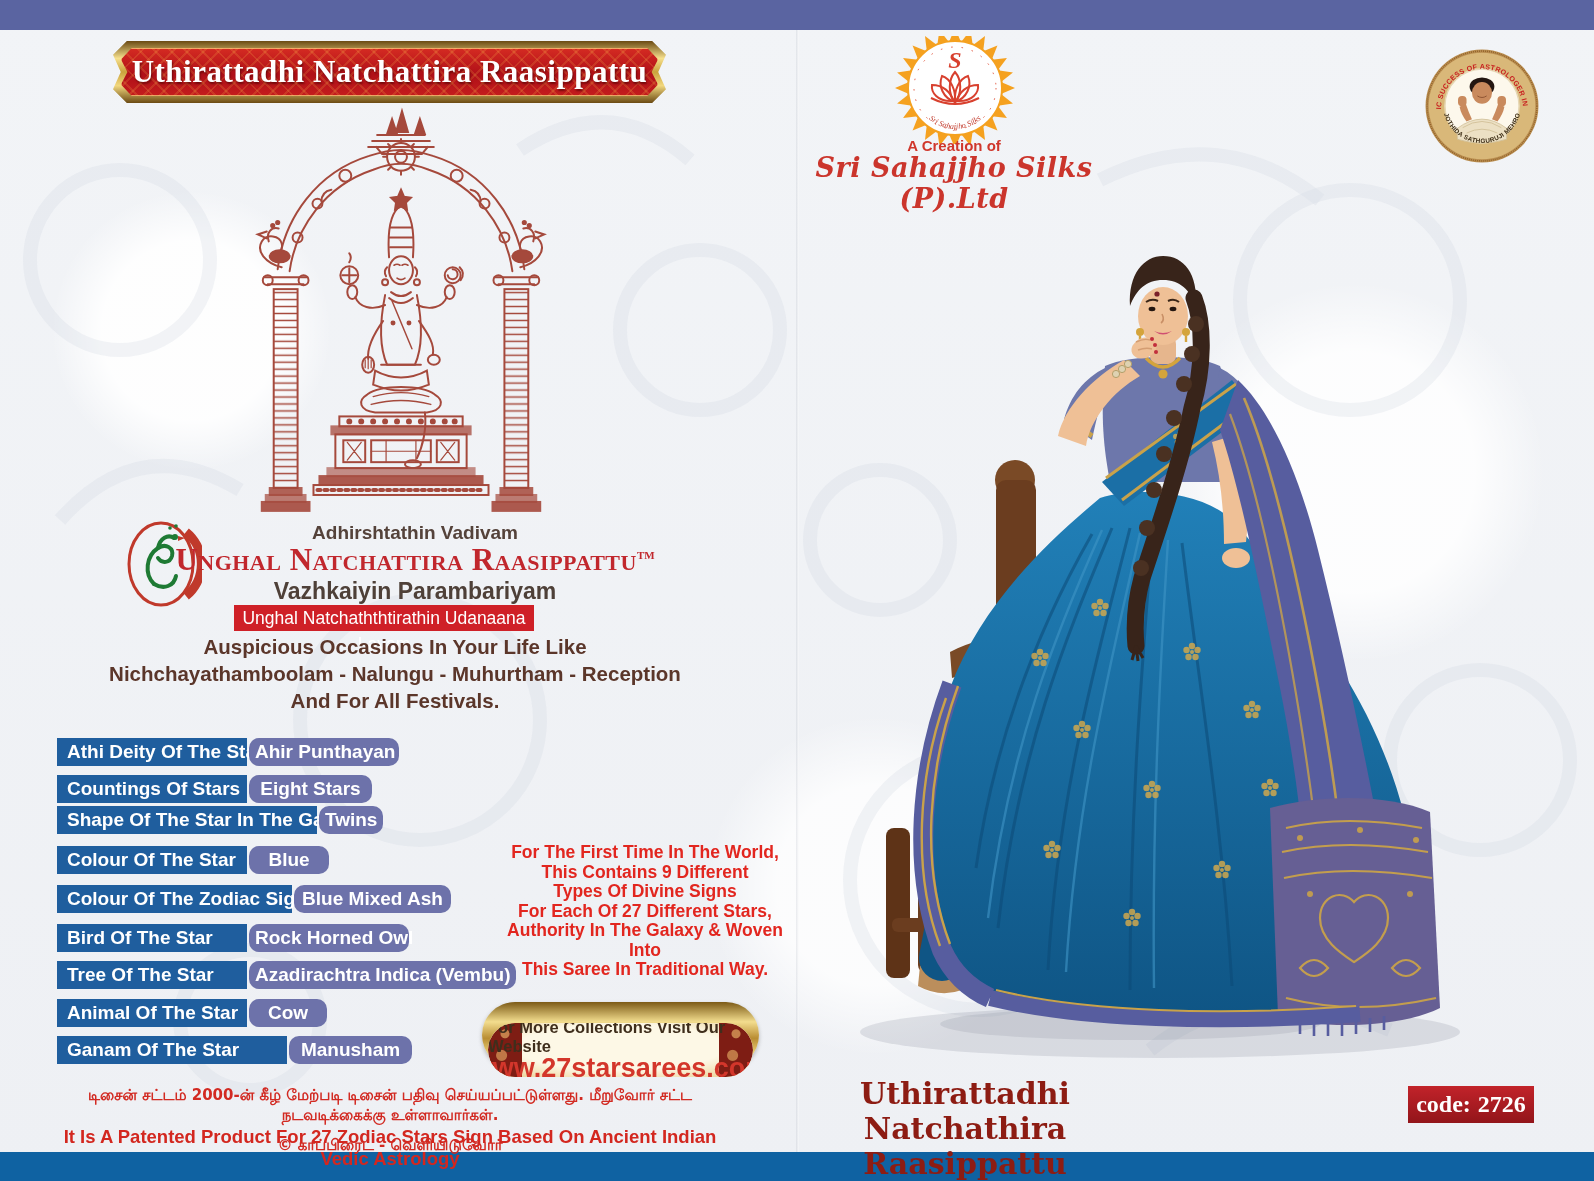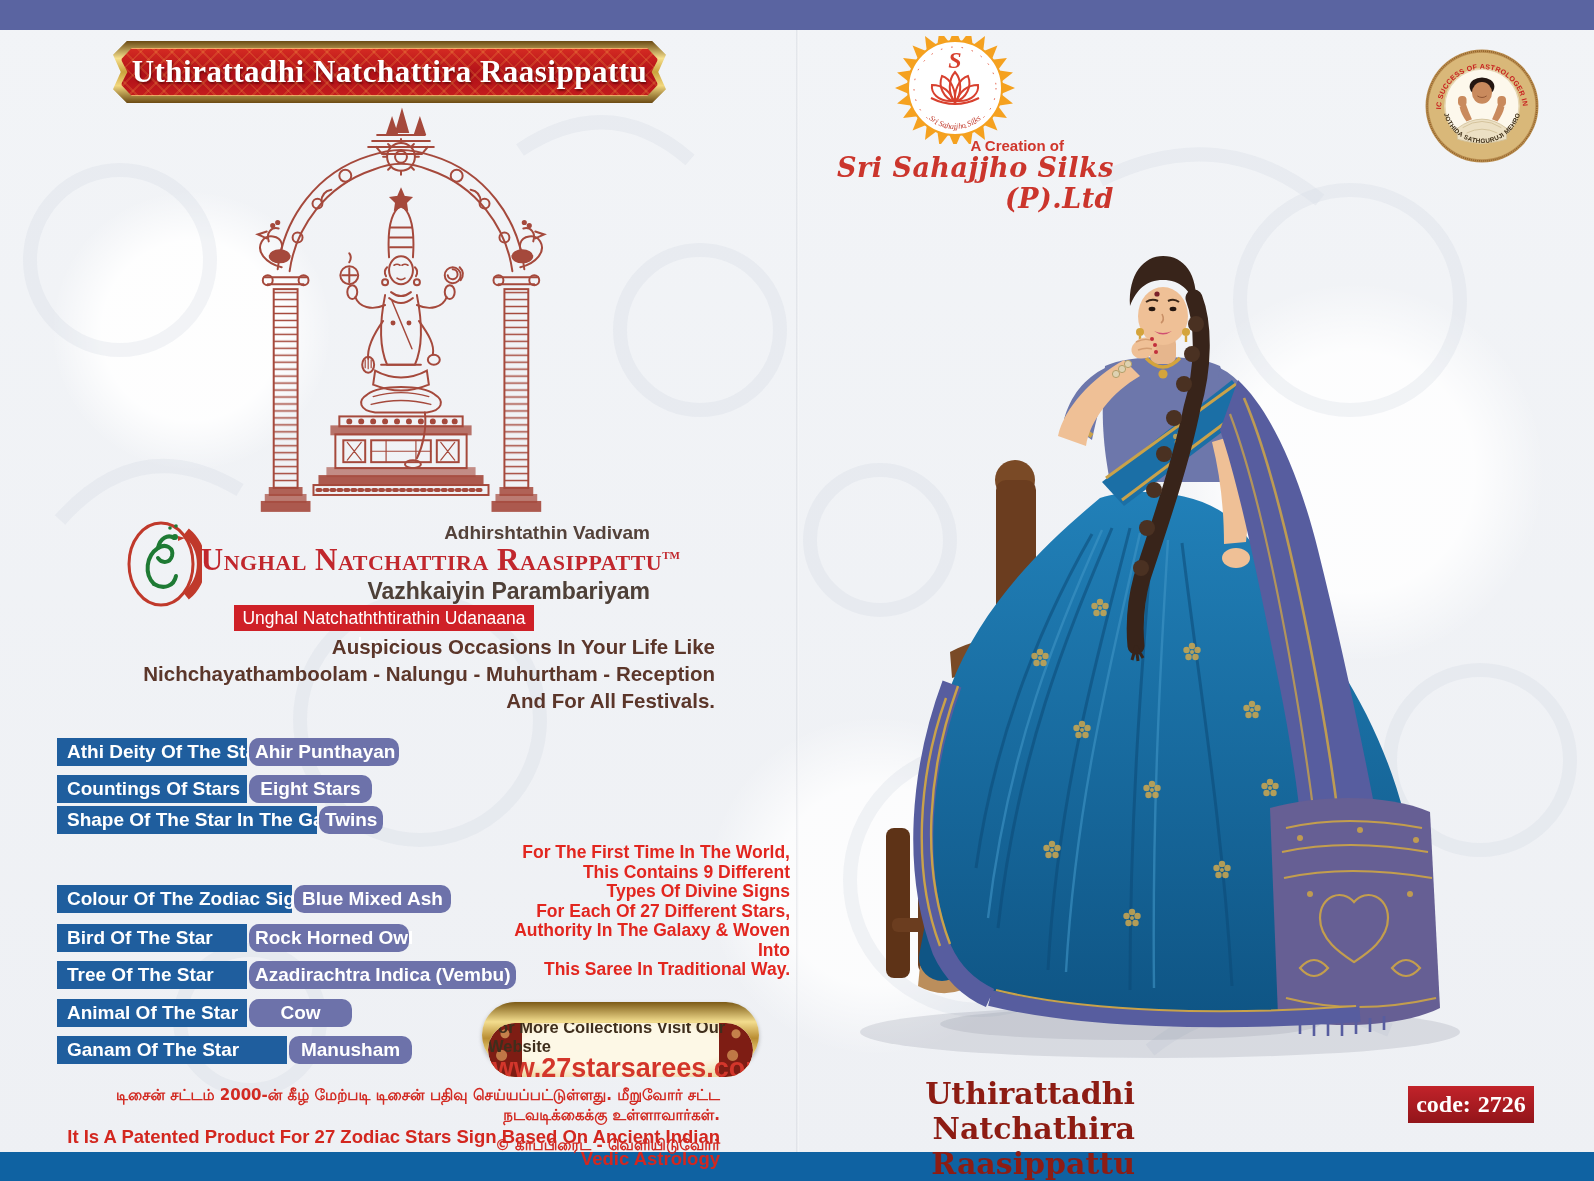--- a/index.html
+++ b/index.html
@@ -35,21 +35,21 @@
       linear-gradient(180deg,#d52b22,#b01018 55%,#c41d1d);
     clip-path:polygon(2% 0,98% 0,100% 24%,98.8% 50%,100% 76%,98% 100%,2% 100%,0 76%,1.2% 50%,0 24%);
     box-shadow:inset 0 0 0 1px rgba(255,220,130,.7);
   }
   .banner-text{
     color:#fff;font-family:"Liberation Serif", serif;font-weight:bold;font-size:31px;
     letter-spacing:.5px;text-shadow:1px 2px 2px rgba(70,0,0,.6);white-space:nowrap;
   }
 
   .abs{position:absolute;}
-  .ctr{text-align:right;}
+  .ctr{text-align:center;}
 
   
   .brand-line1{left:180px;top:522px;width:470px;font-size:19px;font-weight:bold;color:#54423a;}
   .brand-line2{left:150px;top:542px;width:530px;font-family:"Liberation Serif",serif;
     font-variant:small-caps;font-weight:bold;font-size:31px;color:#c1272d;letter-spacing:.5px;}
   .brand-tm{font-size:11px;vertical-align:super;font-variant:normal;letter-spacing:0;}
   .brand-line3{left:180px;top:578px;width:470px;font-size:23px;font-weight:bold;color:#4e4038;}
   .red-band{left:234px;top:605px;width:300px;height:26px;background:#cf2027;color:#fff;
     font-size:17.5px;line-height:26px;text-align:center;font-family:"Liberation Sans",sans-serif;}
   .desc{left:75px;top:633px;width:640px;font-size:20.5px;line-height:27px;font-weight:bold;color:#5b362a;}
@@ -276,31 +276,34 @@
 
   <div class="attr-row" style="top:738px;">
     <span class="attr-label" style="width:190px;">Athi Deity Of The Star</span><span class="attr-value" style="width:150px;">Ahir Punthayan</span>
   </div>
   <div class="attr-row" style="top:775px;">
     <span class="attr-label" style="width:190px;">Countings Of Stars</span><span class="attr-value" style="width:123px;">Eight  Stars</span>
   </div>
   <div class="attr-row" style="top:806px;">
     <span class="attr-label" style="width:260px;">Shape Of The Star In The Galaxy</span><span class="attr-value" style="width:64px;">Twins</span>
   </div>
+  <div class="attr-row" style="top:846px;">
+    <span class="attr-label" style="width:190px;">Colour Of The Star</span><span class="attr-value" style="width:80px;">Blue</span>
+  </div>
   <div class="attr-row" style="top:885px;">
     <span class="attr-label" style="width:235px;">Colour Of The Zodiac Sign</span><span class="attr-value" style="width:157px;">Blue Mixed Ash</span>
   </div>
   <div class="attr-row" style="top:924px;">
     <span class="attr-label" style="width:190px;">Bird Of The Star</span><span class="attr-value" style="width:160px;">Rock Horned Owl</span>
   </div>
   <div class="attr-row" style="top:961px;">
     <span class="attr-label" style="width:190px;">Tree Of The Star</span><span class="attr-value" style="width:267px;">Azadirachtra Indica (Vembu)</span>
   </div>
   <div class="attr-row" style="top:999px;">
-    <span class="attr-label" style="width:190px;">Animal Of The Star</span><span class="attr-value" style="width:103px;">Cow</span>
+    <span class="attr-label" style="width:190px;">Animal Of The Star</span><span class="attr-value" style="width:78px;">Cow</span>
   </div>
   <div class="attr-row" style="top:1036px;">
     <span class="attr-label" style="width:230px;">Ganam Of The Star</span><span class="attr-value" style="width:123px;">Manusham</span>
   </div>
 
   <div class="abs ctr highlight">
     <div>For The First Time In The World,</div>
     <div>This Contains 9 Different</div>
     <div>Types Of Divine Signs</div>
     <div>For Each Of 27 Different Stars,</div>

